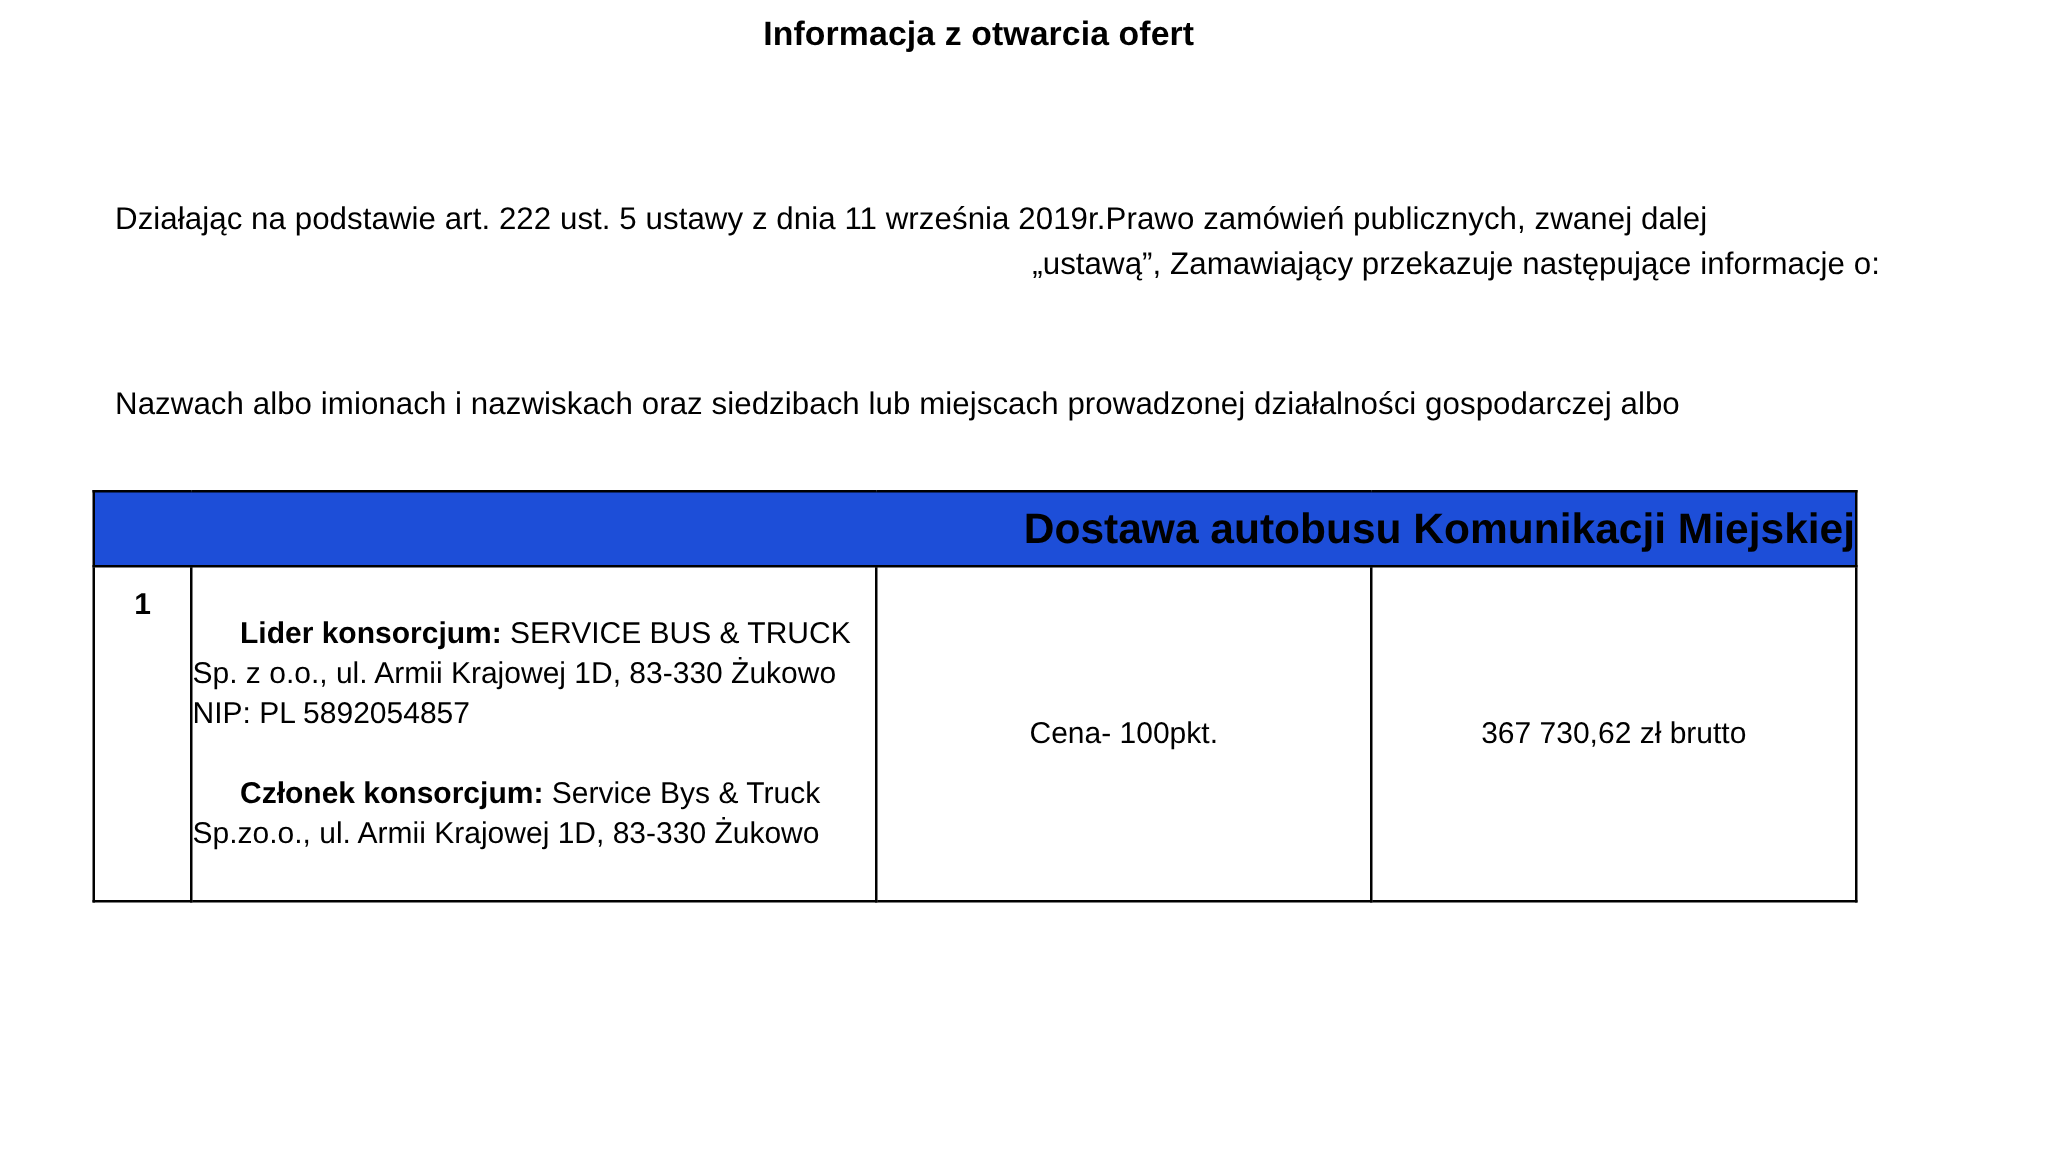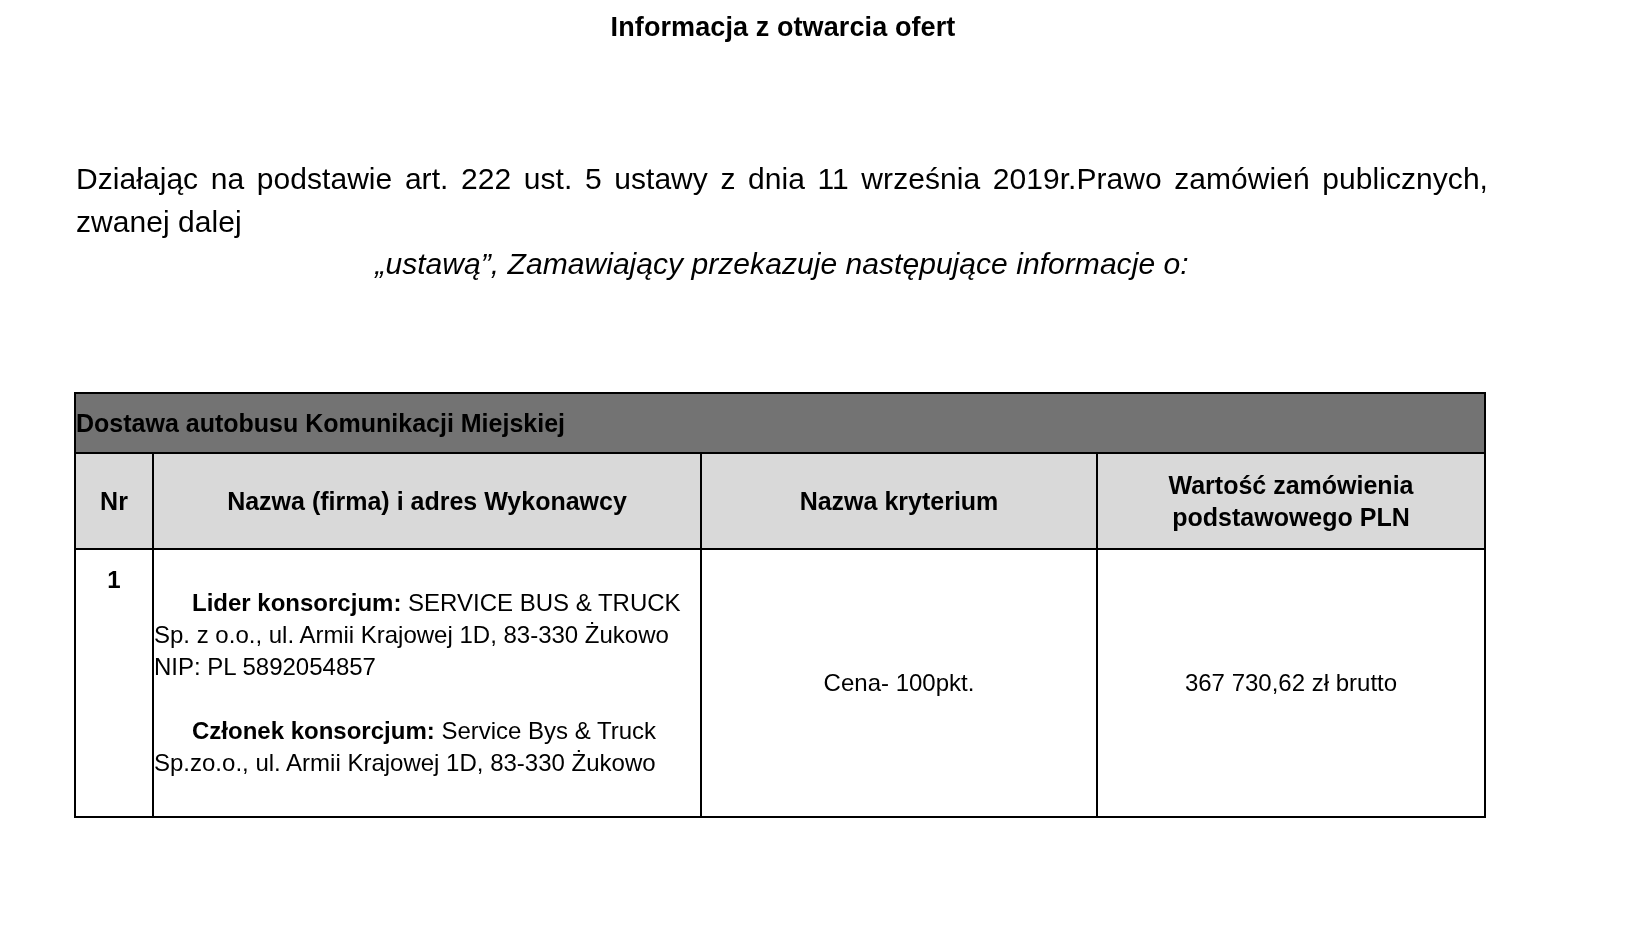--- a/index.html
+++ b/index.html
@@ -29,33 +29,32 @@
     width: 1566px;
     text-align: center;
     font-size: 27px;
     font-weight: bold;
     letter-spacing: 0.1px;
   }
 
   
   .para {
     position: absolute;
-    left: 76px;
+    left: 92px;
     width: 1412px;
-    font-size: 30px;
+    font-size: 25px;
     line-height: 1.42;
     text-align: justify;
     text-justify: inter-word;
     letter-spacing: 0.05px;
   }
   .para-1 { top: 158px; }
   .para-2 { top: 306px; }
   .para .last-line {
-    text-align: center;
-    font-style: italic;
+    text-align: right;
   }
 
   
   .offers-table {
     position: absolute;
     left: 74px;
     top: 392px;
     width: 1410px;
     border-collapse: collapse;
     table-layout: fixed;
@@ -65,24 +64,24 @@
     border: 2px solid #000000;
     padding: 0;
     vertical-align: middle;
   }
   .col-nr        { width: 78px; }
   .col-name      { width: 548px; }
   .col-criterion { width: 396px; }
   .col-value     { width: 388px; }
 
   .banner-cell {
-    background: #737373;
-    text-align: left;
+    background: #1d4ed8;
+    text-align: right;
     font-weight: bold;
-    font-size: 25px;
+    font-size: 34px;
     height: 58px;
     padding: 4px 6px;
   }
   .head-cell {
     background: #d9d9d9;
     text-align: center;
     font-weight: bold;
     font-size: 25px;
     height: 94px;
     padding: 6px 10px;
@@ -123,41 +122,33 @@
 <div class="page">
 
   <div class="doc-title">Informacja z otwarcia ofert</div>
 
   <div class="para para-1">
     <div>Działając na podstawie art. 222 ust. 5 ustawy z dnia 11 września 2019r.Prawo zamówień publicznych, zwanej dalej</div>
     <div class="last-line">„ustawą”, Zamawiający przekazuje następujące informacje o:</div>
   </div>
 
   <div class="para para-2">
+    <div>Nazwach albo imionach i nazwiskach oraz siedzibach lub miejscach prowadzonej działalności gospodarczej albo</div>
   </div>
 
   <table class="offers-table">
     <colgroup>
       <col class="col-nr">
       <col class="col-name">
       <col class="col-criterion">
       <col class="col-value">
     </colgroup>
     <thead>
       <tr>
         <th class="banner-cell" colspan="4">Dostawa autobusu Komunikacji Miejskiej</th>
-      </tr>
-      <tr>
-        <th class="head-cell">Nr</th>
-        <th class="head-cell">Nazwa (firma) i adres Wykonawcy</th>
-        <th class="head-cell">Nazwa kryterium</th>
-        <th class="head-cell">
-          <div>Wartość zamówienia</div>
-          <div>podstawowego PLN</div>
-        </th>
       </tr>
     </thead>
     <tbody>
       <tr>
         <td class="body-cell nr">1</td>
 
         <td class="body-cell">
           <p class="entity-block">
             <span class="entity-label">Lider konsorcjum:</span><span class="entity-text"> SERVICE BUS &amp; TRUCK Sp. z o.o., ul. Armii Krajowej 1D, 83-330 Żukowo NIP: PL 5892054857</span>
           </p>

